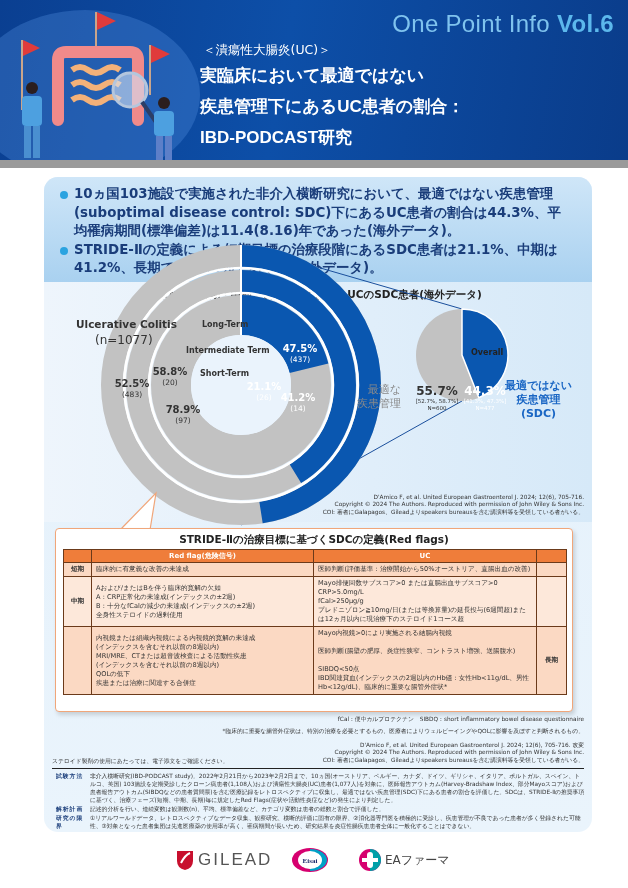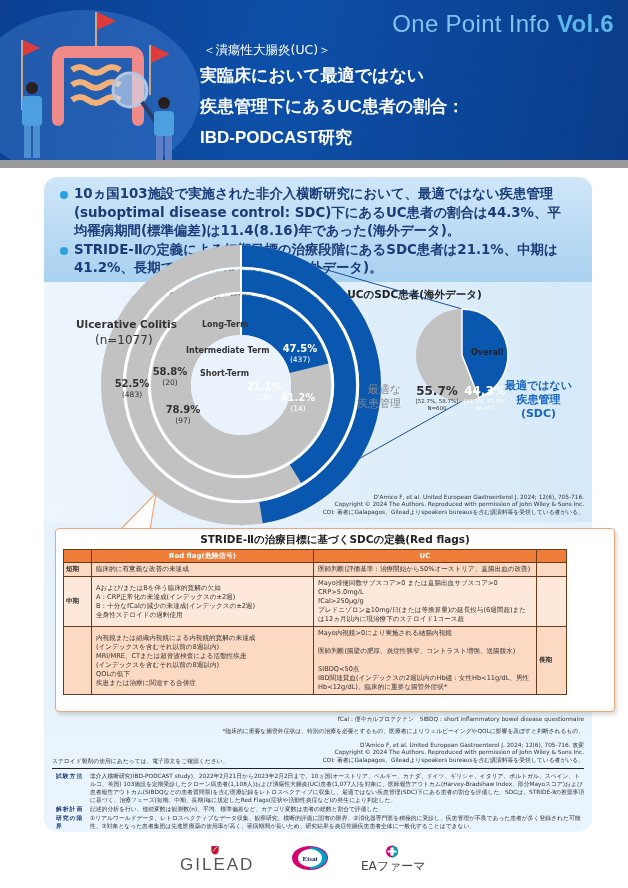--- a/index.html
+++ b/index.html
@@ -50,49 +50,49 @@
   .lbl.light { color: #ffffff; }
   .ring-name { position: absolute; font-size: 8px; font-weight: bold; color: #333; }
 
   .opt-label { position: absolute; left: 350px; top: 383px; font-size: 11px; color: #8a8a8a; text-align: right; line-height: 14px; margin-left: 7px; }
   .sdc-label { position: absolute; left: 505px; top: 379px; font-size: 11px; font-weight: bold; color: #1a66c4; text-align: center; line-height: 14px; }
   .overall-label { position: absolute; left: 471px; top: 348px; font-size: 8px; font-weight: bold; color: #222; }
 
   .cite1 { position: absolute; right: 44px; top: 494px; width: 400px; text-align: right; font-size: 5.8px; line-height: 7.4px; color: #333; }
 
   .red-box {
-    position: absolute; left: 55px; top: 528px; width: 560px; height: 184px;
+    position: absolute; left: 55px; top: 528px; width: 518px; height: 184px;
     background: #ffffff; border: 1.5px solid #f0a67a; border-radius: 4px;
     box-shadow: 2px 3px 4px rgba(0,0,0,0.15);
   }
   .red-title { position: absolute; left: 0; top: 4px; width: 100%; text-align: center; font-size: 10.5px; font-weight: bold; color: #222; }
 
   table.rf { position: absolute; left: 7px; top: 20px; width: 504px; border-collapse: collapse; font-size: 6.6px; line-height: 9px; }
   table.rf th { background: #ef7d3a; color: #fff; font-weight: bold; height: 13px; font-size: 7px; border: 1px solid #6b3a1a; }
   table.rf td { border: 1px solid #6b3a1a; padding: 2px 4px; vertical-align: middle; color: #333; }
-  table.rf td.term { font-weight: bold; width: 28px; padding: 2px; }
+  table.rf td.term { text-align: center; font-weight: bold; width: 28px; padding: 2px; }
   .row-short td { background: #fbd9c3; }
   .row-mid td { background: #fde8da; }
   .row-long td { background: #fbd9c3; }
   table.rf td.flag { width: 222px; }
   table.rf td.endcol { width: 30px; }
 
   .foot-note1 { position: absolute; right: 44px; top: 715px; font-size: 5.8px; color: #333; }
   .foot-note2 { position: absolute; right: 44px; top: 727px; font-size: 5.8px; color: #333; }
   .cite2 { position: absolute; right: 44px; top: 742px; width: 380px; text-align: right; font-size: 5.8px; line-height: 7.4px; color: #333; }
   .steroid-note { position: absolute; left: 52px; top: 757px; font-size: 5.8px; color: #333; }
   .divider { position: absolute; left: 52px; top: 768px; width: 532px; height: 1px; background: #222; }
 
   .methods { position: absolute; left: 56px; top: 772px; width: 530px; font-size: 5.8px; line-height: 8px; color: #333; }
   .methods .mrow { display: flex; margin-bottom: 1px; }
   .methods .mk { width: 34px; flex: none; font-weight: bold; color: #1a3d7a; letter-spacing: 1px; }
   .methods .mv { flex: 1; }
 
   .logos { position: absolute; left: 0; top: 845px; width: 628px; height: 30px; }
-  .logo { position: absolute; top: 0; height: 30px; display: flex; align-items: center; flex-direction: column; }
+  .logo { position: absolute; top: 0; height: 30px; display: flex; align-items: center; }
   .logo-gilead { left: 176px; }
   .logo-eisai { left: 291px; }
   .logo-ea { left: 358px; }
   .gilead-text { font-family: "Liberation Sans", sans-serif; font-size: 17px; color: #555; letter-spacing: 2px; margin-left: 4px; }
   .ea-text { font-size: 12px; color: #444; margin-left: 3px; }
 </style>
 </head>
 <body>
 
 <div class="header">

